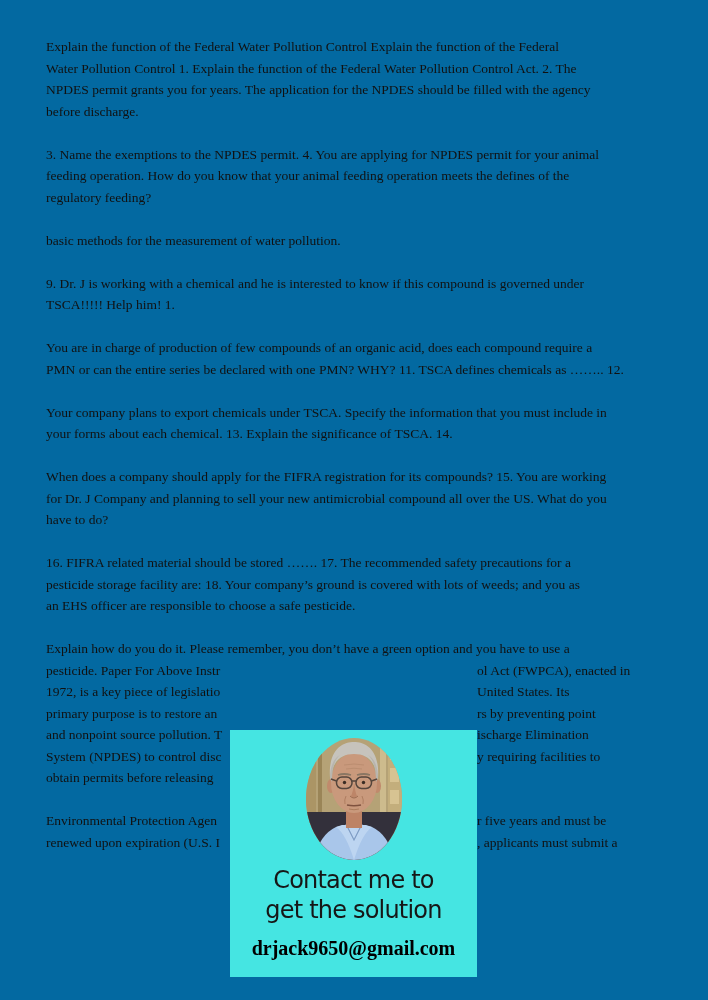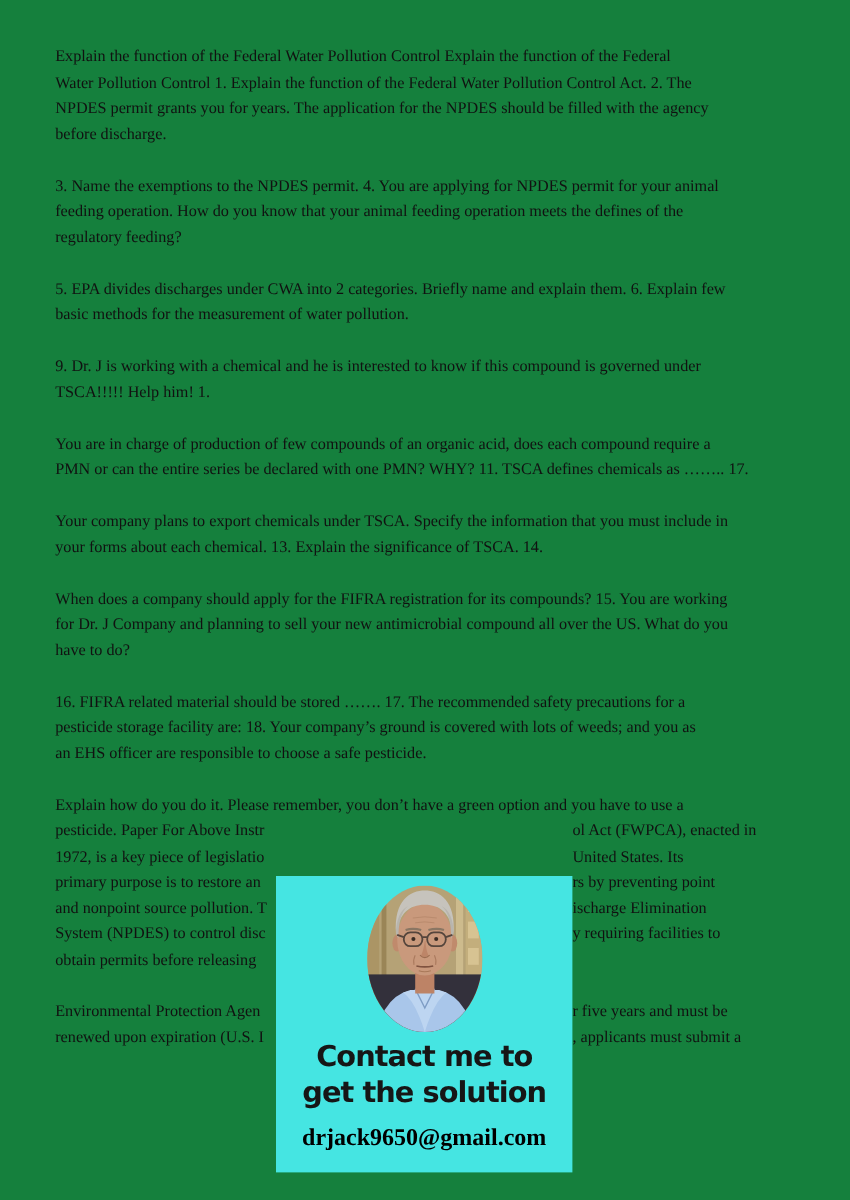--- a/index.html
+++ b/index.html
@@ -1,19 +1,19 @@
 <!DOCTYPE html>
 <html><head>
 <meta charset="utf-8">
 <style>
   html,body{margin:0;padding:0;background:#ffffff;}
   .page{
     position:relative;
     width:708px;height:1000px;
-    background:#15803d;
+    background:#0369a1;
     overflow:hidden;
     font-family:"Liberation Serif","DejaVu Serif",serif;
     font-size:13.5px;
     color:#111;
   }
   .doc{
     position:absolute;
     left:46px;top:36px;
     width:620px;
   }
@@ -43,21 +43,21 @@
     width:96px;height:122px;
     border-radius:50%;
     overflow:hidden;
   }
   .ad-photo svg{display:block;}
   .ad-heading{
     position:absolute;
     top:135px;left:0;right:0;
     text-align:center;
     font-family:"DejaVu Sans","Liberation Sans",sans-serif;
-    font-weight:700;
+    font-weight:400;
     font-size:24px;
     line-height:30px;
     letter-spacing:-0.8px;
     color:#161616;
   }
   .ad-email{
     position:absolute;
     top:205px;left:0;right:0;
     text-align:center;
     font-family:"Liberation Serif","DejaVu Serif",serif;
@@ -78,30 +78,29 @@
         <div class="line">Water Pollution Control 1. Explain the function of the Federal Water Pollution Control Act. 2. The</div>
         <div class="line">NPDES permit grants you for years. The application for the NPDES should be filled with the agency</div>
         <div class="line">before discharge.</div>
       </div>
       <div class="para">
         <div class="line">3. Name the exemptions to the NPDES permit. 4. You are applying for NPDES permit for your animal</div>
         <div class="line">feeding operation. How do you know that your animal feeding operation meets the defines of the</div>
         <div class="line">regulatory feeding?</div>
       </div>
       <div class="para">
-        <div class="line">5. EPA divides discharges under CWA into 2 categories. Briefly name and explain them. 6. Explain few</div>
         <div class="line">basic methods for the measurement of water pollution.</div>
       </div>
       <div class="para">
         <div class="line">9. Dr. J is working with a chemical and he is interested to know if this compound is governed under</div>
         <div class="line">TSCA!!!!! Help him! 1.</div>
       </div>
       <div class="para">
         <div class="line">You are in charge of production of few compounds of an organic acid, does each compound require a</div>
-        <div class="line">PMN or can the entire series be declared with one PMN? WHY? 11. TSCA defines chemicals as …….. 17.</div>
+        <div class="line">PMN or can the entire series be declared with one PMN? WHY? 11. TSCA defines chemicals as …….. 12.</div>
       </div>
       <div class="para">
         <div class="line">Your company plans to export chemicals under TSCA. Specify the information that you must include in</div>
         <div class="line">your forms about each chemical. 13. Explain the significance of TSCA. 14.</div>
       </div>
       <div class="para">
         <div class="line">When does a company should apply for the FIFRA registration for its compounds? 15. You are working</div>
         <div class="line">for Dr. J Company and planning to sell your new antimicrobial compound all over the US. What do you</div>
         <div class="line">have to do?</div>
       </div>

